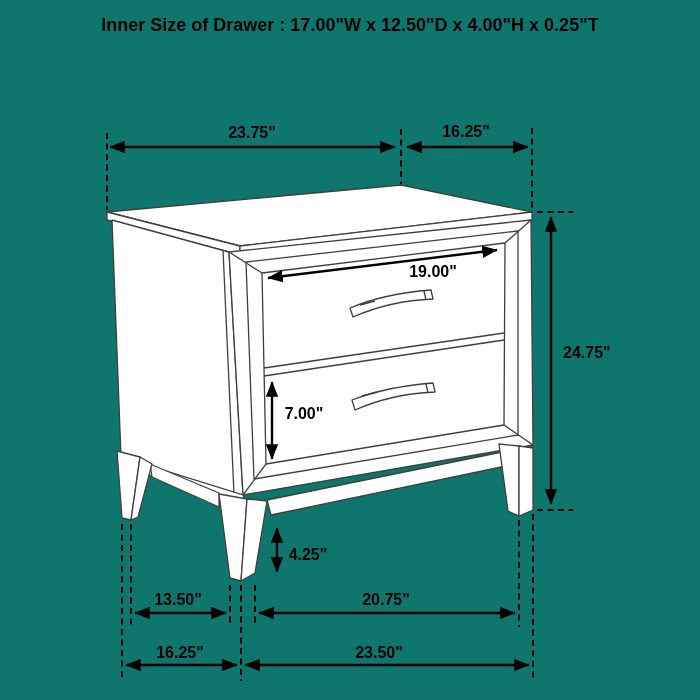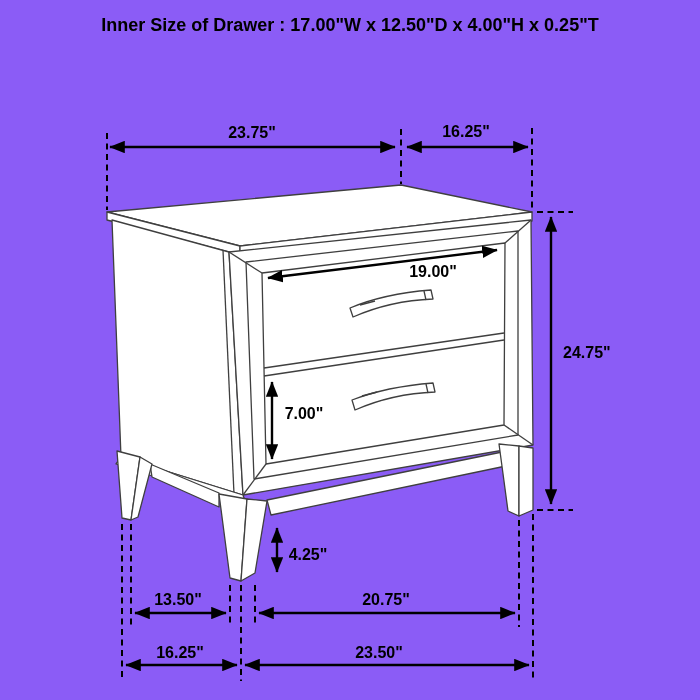--- a/index.html
+++ b/index.html
@@ -1,16 +1,16 @@
 <!DOCTYPE html>
 <html><head>
 <meta charset="utf-8">
 <style>
   html,body{margin:0;padding:0;background:#ffffff;}
-  .canvas{position:relative;width:700px;height:700px;background:#8b5cf6;overflow:hidden;
+  .canvas{position:relative;width:700px;height:700px;background:#0f766e;overflow:hidden;
           font-family:"Liberation Sans",sans-serif;}
   svg{position:absolute;left:0;top:0;}
   .furn{stroke:#3f3f3f;stroke-width:1.3;fill:none;stroke-linejoin:round;}
   .furnf{stroke:#3f3f3f;stroke-width:1.3;fill:#ffffff;stroke-linejoin:round;}
   .dim{stroke:#000000;stroke-width:2.4;fill:none;}
   .ext{stroke:#000000;stroke-width:2;fill:none;stroke-dasharray:6 4.5;}
   .lbl{font-family:"Liberation Sans",sans-serif;font-size:16px;font-weight:bold;fill:#000000;}
   .ttl{font-family:"Liberation Sans",sans-serif;font-size:18px;font-weight:bold;fill:#000000;}
 </style>
 </head>

